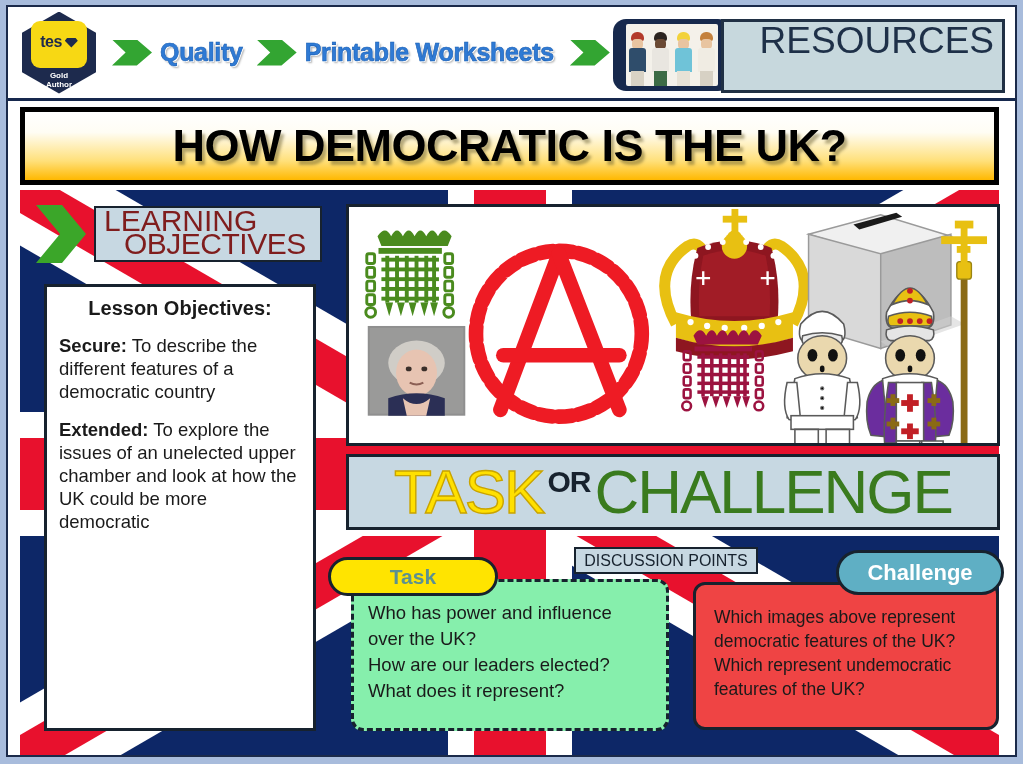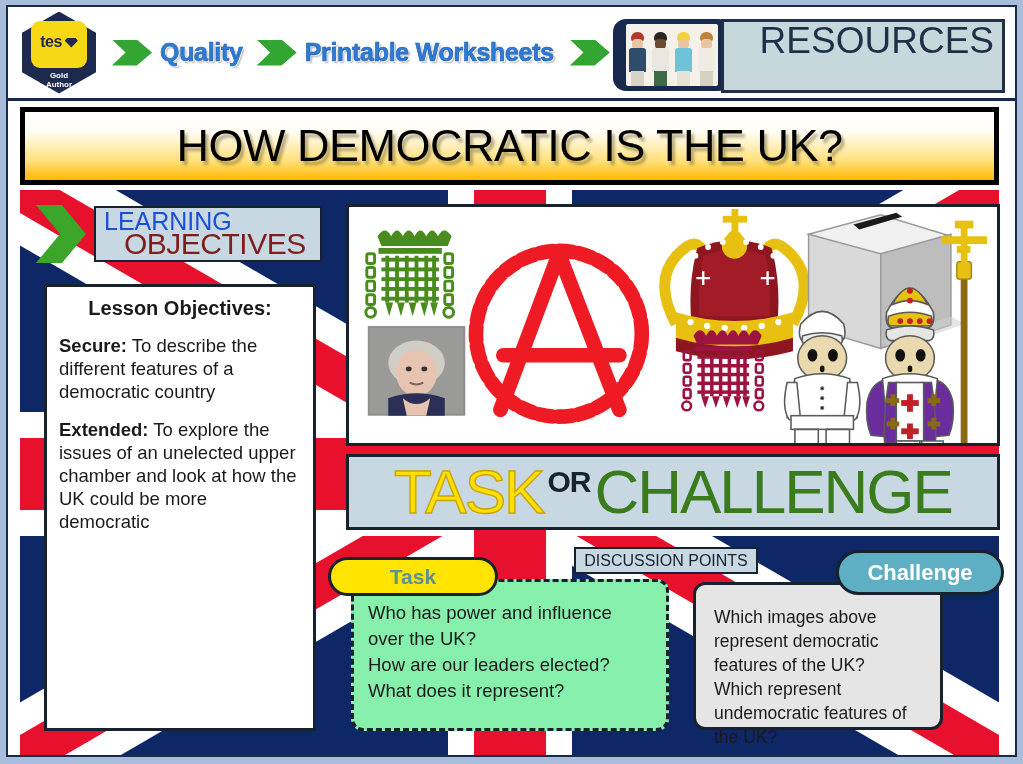--- a/index.html
+++ b/index.html
@@ -133,21 +133,21 @@
     width: 979px; height: 78px;
     background: #000000;
     padding: 5px;
   }
   #title-inner {
     width: 100%; height: 100%;
     background: linear-gradient(180deg, #ffffff 0%, #fffdf4 30%, #ffe07a 72%, #ffb800 100%);
     display: flex; align-items: center; justify-content: center;
   }
   #title-text {
-    font-size: 45px; font-weight: normal; color: #000000;
+    font-size: 45px; font-weight: bold; color: #000000;
     letter-spacing: -0.5px; white-space: nowrap;
     text-shadow: 3px 4px 3px rgba(90,80,30,0.45);
   }
 
   
   #flag-bg {
     position: absolute; left: 12px; top: 183px;
     width: 979px; height: 568px;
     background: #0d2767;
     overflow: hidden;
@@ -166,21 +166,21 @@
     clip-path: polygon(0% 0%, 52% 0%, 100% 50%, 52% 100%, 0% 100%, 48% 50%);
     filter: drop-shadow(2px 2px 1px rgba(0,0,0,0.4));
   }
   .lo-box {
     margin-left: 8px; flex: 1 1 auto; height: 56px;
     background: #c7d8e2; border: 2px solid #17222e;
     position: relative; overflow: hidden;
   }
   .lo-l1 {
     position: absolute; left: 8px; top: 0px;
-    font-size: 25px; color: #1d4ed8; letter-spacing: 0px; line-height: 26px;
+    font-size: 30px; color: #7f1d1d; letter-spacing: 0px; line-height: 26px;
   }
   .lo-l2 {
     position: absolute; left: 28px; top: 20px;
     font-size: 30px; color: #7f1d1d; letter-spacing: -0.5px; line-height: 32px;
   }
 
   #lo-panel {
     position: absolute; left: 36px; top: 277px;
     width: 272px; height: 447px;
     background: #ffffff;
@@ -255,22 +255,22 @@
   #chal-pill {
     position: absolute; left: 828px; top: 543px;
     width: 168px; height: 45px;
     background: #5fafc4; border: 3px solid #17222e;
     border-radius: 23px; z-index: 4;
     display: flex; align-items: center; justify-content: center;
   }
   #chal-pill span { font-size: 22px; font-weight: bold; color: #ffffff; }
   #chal-body {
     position: absolute; left: 685px; top: 575px;
-    width: 250px; height: 148px;
-    background: #e5e5e5;
+    width: 306px; height: 148px;
+    background: #ef4444;
     border: 3px solid #17222e; border-radius: 12px;
     padding: 20px 16px 10px 18px; z-index: 2;
   }
   #chal-body p { font-size: 17.5px; line-height: 24px; color: #1a1a1a; }
 </style>
 </head>
 <body>
 
 <div id="slide">
  <div id="slide-inner">

